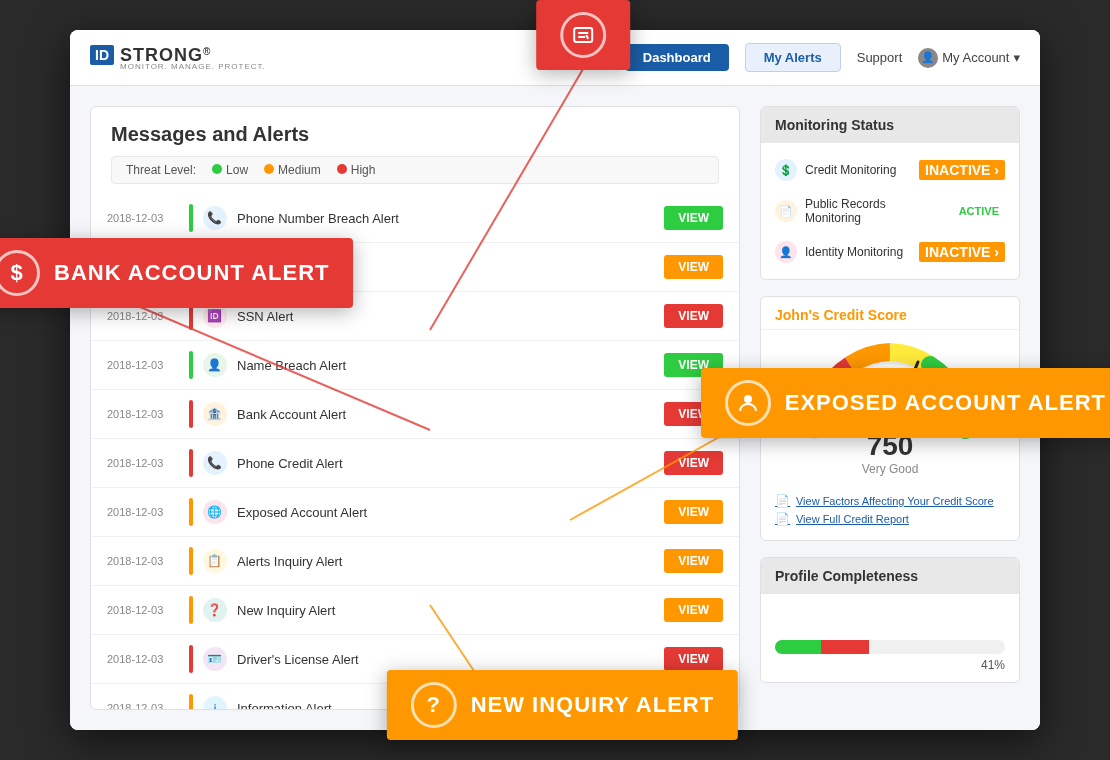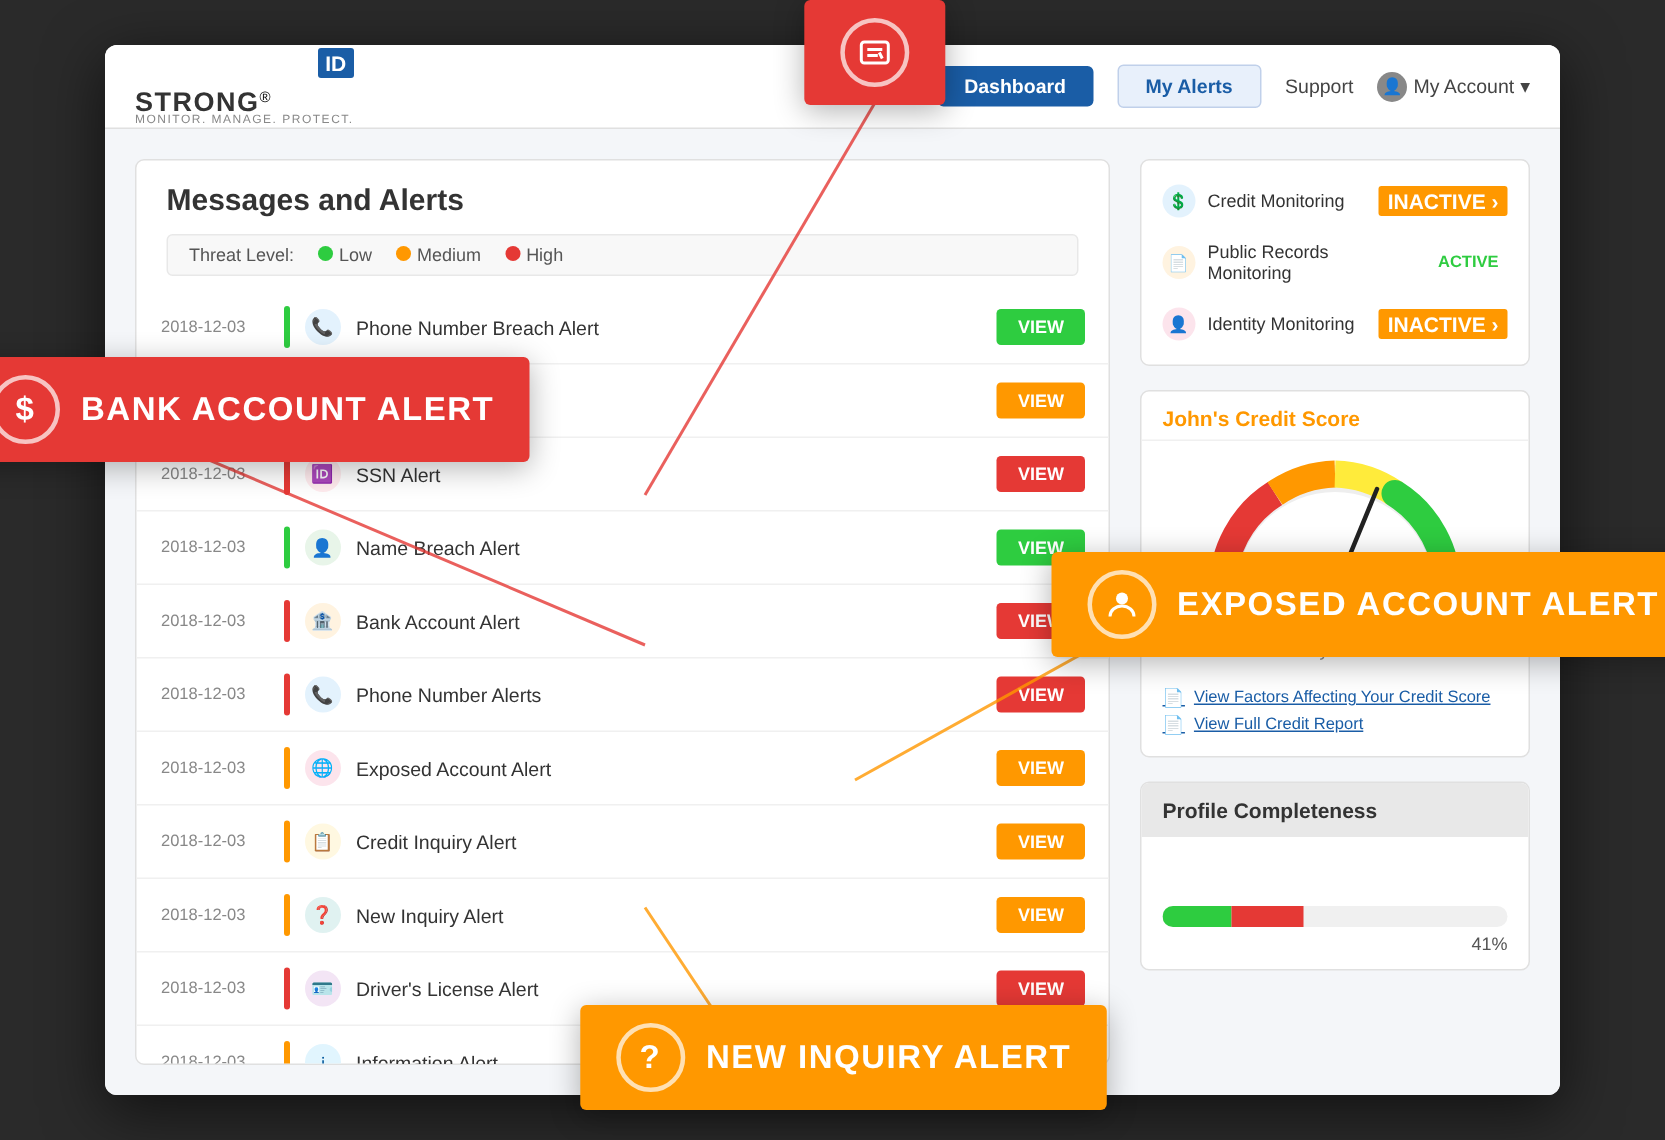--- a/index.html
+++ b/index.html
@@ -31,23 +31,22 @@
       background: #fff;
       border-bottom: 1px solid #e0e0e0;
       padding: 0 20px;
       height: 56px;
       display: flex;
       align-items: center;
       justify-content: space-between;
     }
     .logo {
       display: flex;
-      align-items: flex-end;
+      align-items: flex-start;
       gap: 6px;
-      flex-direction: column;
     }
     .logo-id {
       background: #1a5da6;
       color: #fff;
       font-weight: 900;
       font-size: 14px;
       padding: 2px 5px;
       border-radius: 2px;
     }
     .logo-strong {
@@ -456,35 +455,35 @@
       <span class="alert-date">2018-12-03</span>
       <div class="alert-indicator ind-red"></div>
       <div class="alert-icon icon-bank">🏦</div>
       <span class="alert-name">Bank Account Alert</span>
       <button class="view-btn btn-red">VIEW</button>
     </div>
           <div class="alert-row">
       <span class="alert-date">2018-12-03</span>
       <div class="alert-indicator ind-red"></div>
       <div class="alert-icon icon-phone">📞</div>
-      <span class="alert-name">Phone Number Alerts</span>
+      <span class="alert-name">Phone Credit Alert</span>
       <button class="view-btn btn-red">VIEW</button>
     </div>
           <div class="alert-row">
       <span class="alert-date">2018-12-03</span>
       <div class="alert-indicator ind-orange"></div>
       <div class="alert-icon icon-account">🌐</div>
       <span class="alert-name">Exposed Account Alert</span>
       <button class="view-btn btn-orange">VIEW</button>
     </div>
           <div class="alert-row">
       <span class="alert-date">2018-12-03</span>
       <div class="alert-indicator ind-orange"></div>
       <div class="alert-icon icon-credit">📋</div>
-      <span class="alert-name">Credit Inquiry Alert</span>
+      <span class="alert-name">Alerts Inquiry Alert</span>
       <button class="view-btn btn-orange">VIEW</button>
     </div>
           <div class="alert-row">
       <span class="alert-date">2018-12-03</span>
       <div class="alert-indicator ind-orange"></div>
       <div class="alert-icon icon-inquiry">❓</div>
       <span class="alert-name">New Inquiry Alert</span>
       <button class="view-btn btn-orange">VIEW</button>
     </div>
           <div class="alert-row">
@@ -500,20 +499,21 @@
       <div class="alert-icon icon-info">ℹ</div>
       <span class="alert-name">Information Alert</span>
       <button class="view-btn btn-orange">VIEW</button>
     </div>
         </div>
     </div>
 
     <div class="right-panel">
 
       <div class="monitoring-card">
+        <div class="card-title">Monitoring Status</div>
         <div class="monitoring-items" id="monitoring-items">
             <div class="monitoring-item">
       <div class="mon-icon mon-credit">💲</div>
       <span class="mon-label">Credit Monitoring</span>
       <span class="status-badge badge-inactive">INACTIVE ›</span>
     </div>
             <div class="monitoring-item">
       <div class="mon-icon mon-records">📄</div>
       <span class="mon-label">Public Records Monitoring</span>
       <span class="status-badge badge-active">ACTIVE</span>

